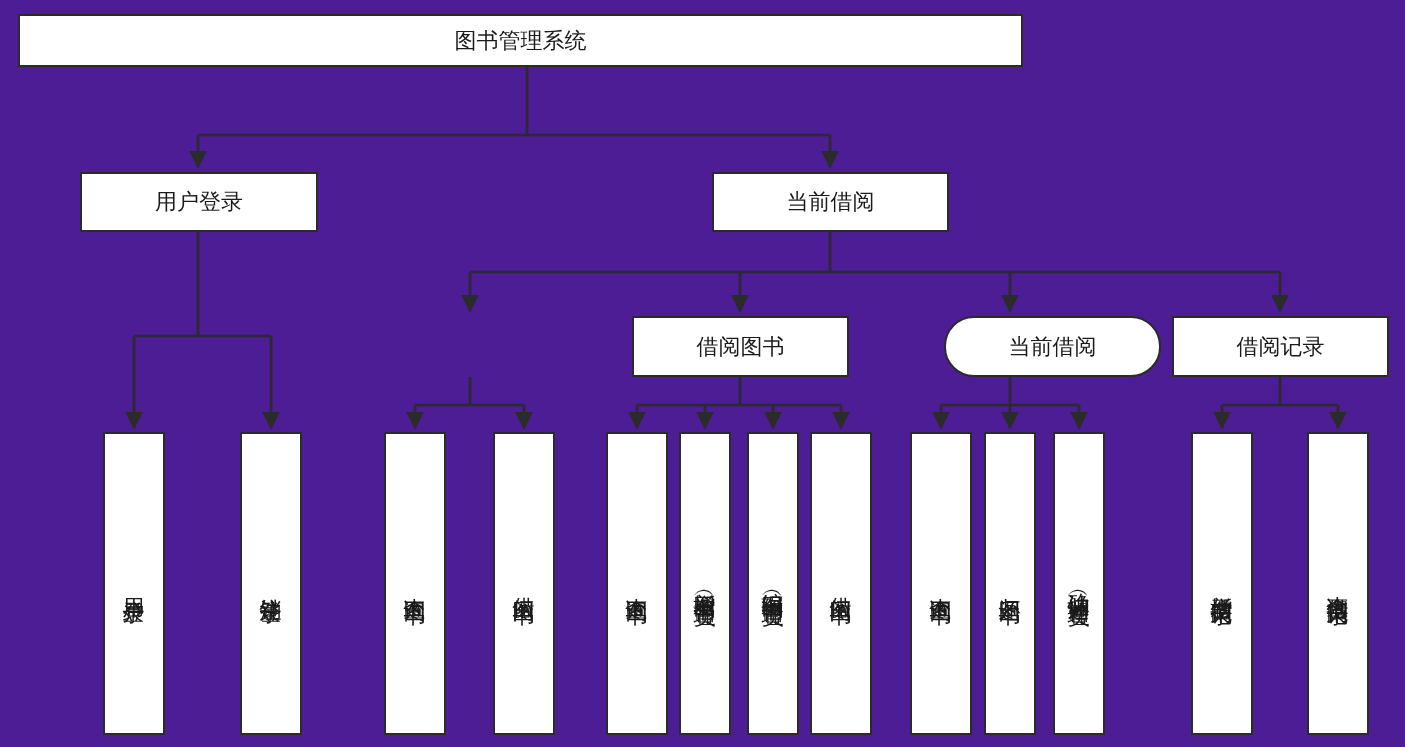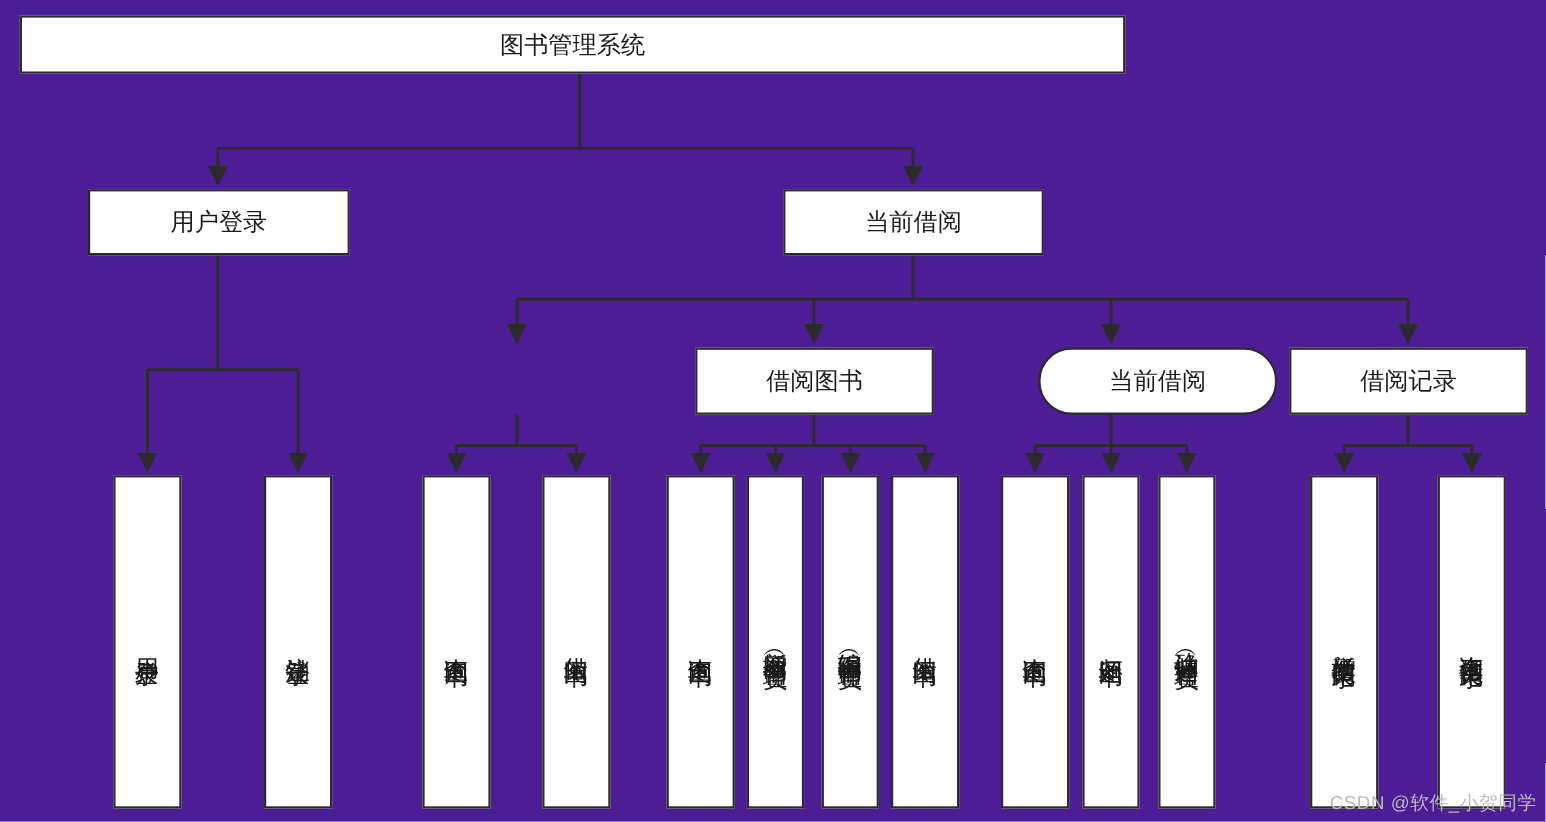--- a/index.html
+++ b/index.html
@@ -183,14 +183,13 @@
     <span class="label">确认归还（管理员）</span>
   </div>
 
   <div class="node v" style="left:1191px; top:432px; width:62px; height:303px;">
     <span class="label">新增借阅记录</span>
   </div>
   <div class="node v" style="left:1307px; top:432px; width:62px; height:303px;">
     <span class="label">查询借阅记录</span>
   </div>
 
-  <div class="watermark">CSDN @软件_小贺同学</div>
 </div>
 
 </body></html>

